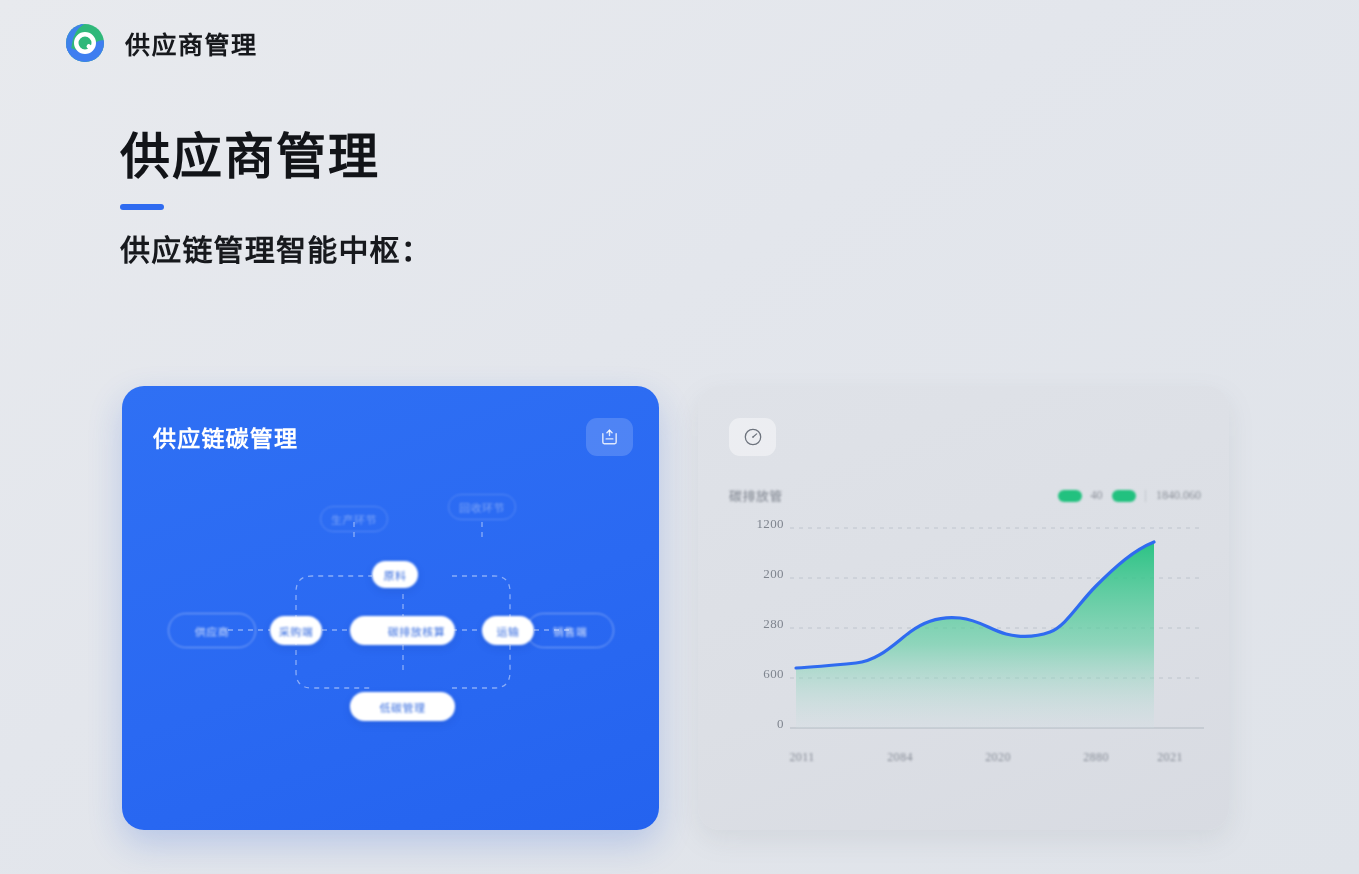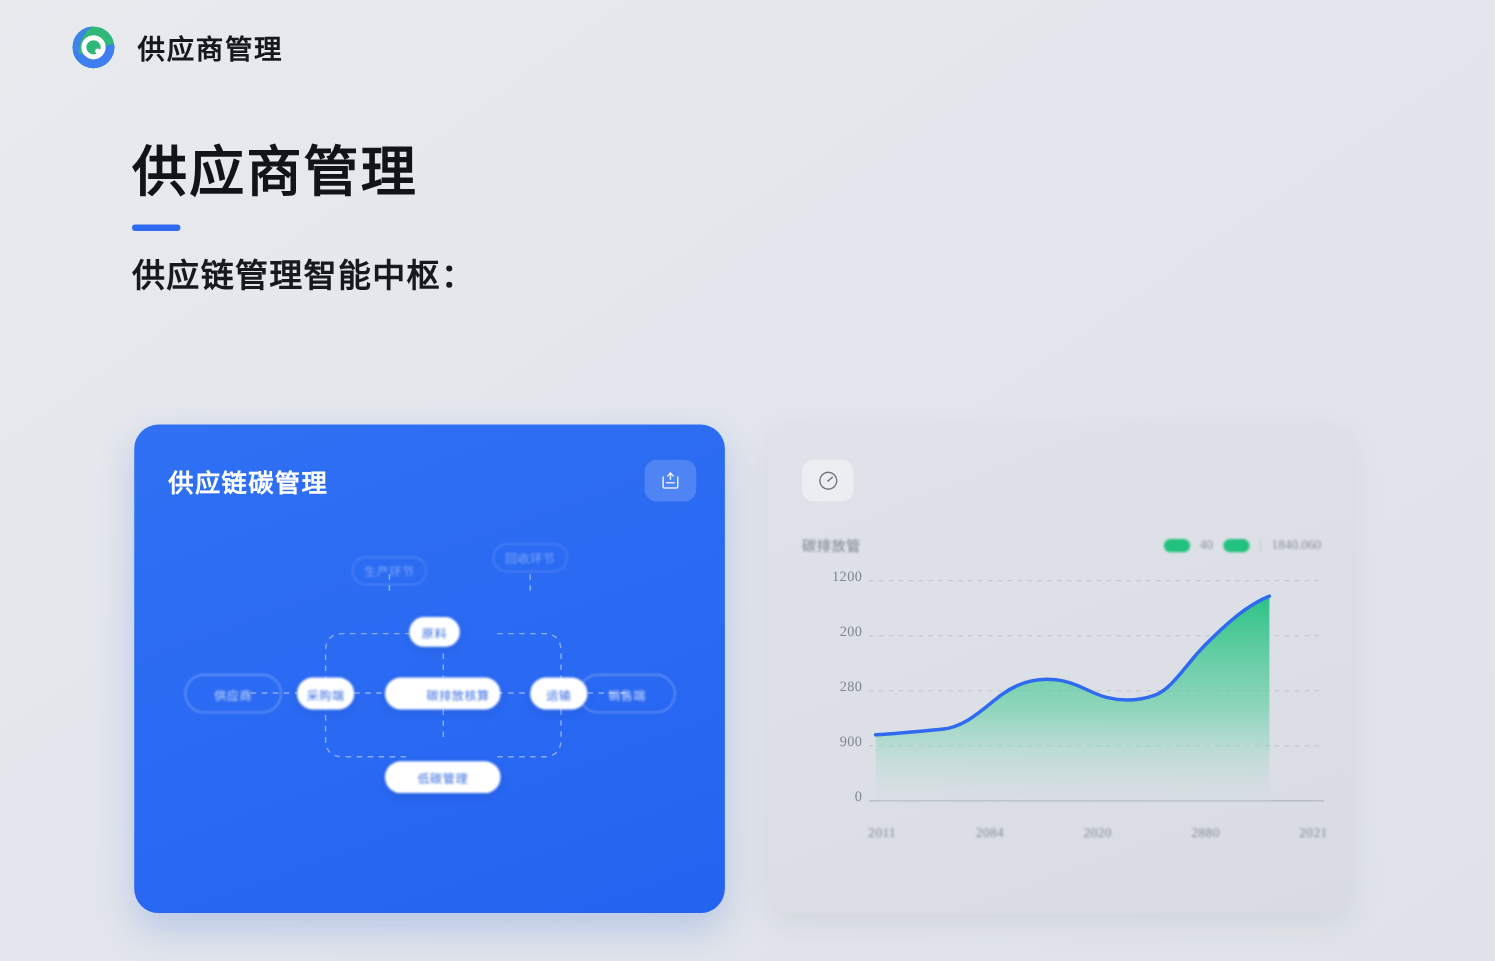--- a/index.html
+++ b/index.html
@@ -346,21 +346,21 @@
           <span class="legend-pill"></span>
           <span class="legend-sep">|</span>
           <span>1840.060</span>
         </span>
       </div>
 
       <div class="axis-y">
         <span style="top:4px;text-align:right;">1200</span>
         <span style="top:54px;">200</span>
         <span style="top:104px;">280</span>
-        <span style="top:154px;">900</span>
+        <span style="top:154px;">600</span>
         <span style="top:204px;">0</span>
       </div>
 
       <div class="plot">
         <svg width="531" height="260" viewBox="0 0 531 260">
           <defs>
             <linearGradient id="areaFill" x1="0" y1="0" x2="0" y2="1">
               <stop offset="0%" stop-color="#22c17f" stop-opacity="0.95"></stop>
               <stop offset="55%" stop-color="#5fcfa2" stop-opacity="0.62"></stop>
               <stop offset="100%" stop-color="#cfe0e4" stop-opacity="0.18"></stop>
@@ -394,17 +394,17 @@
                    C 368 106, 380 84, 398 66
                    C 418 46, 436 30, 456 22" fill="none" stroke="#2f6bf0" stroke-width="3.2" stroke-linecap="round" stroke-linejoin="round"></path>
         </svg>
       </div>
 
       <div class="axis-x">
         <span style="left:12px;">2011</span>
         <span style="left:110px;">2084</span>
         <span style="left:208px;">2020</span>
         <span style="left:306px;">2880</span>
-        <span style="left:380px;margin-left:24px;">2021</span>
+        <span style="left:380px;">2021</span>
       </div>
     </div>
   </div>
 </div>
 
 </body></html>

